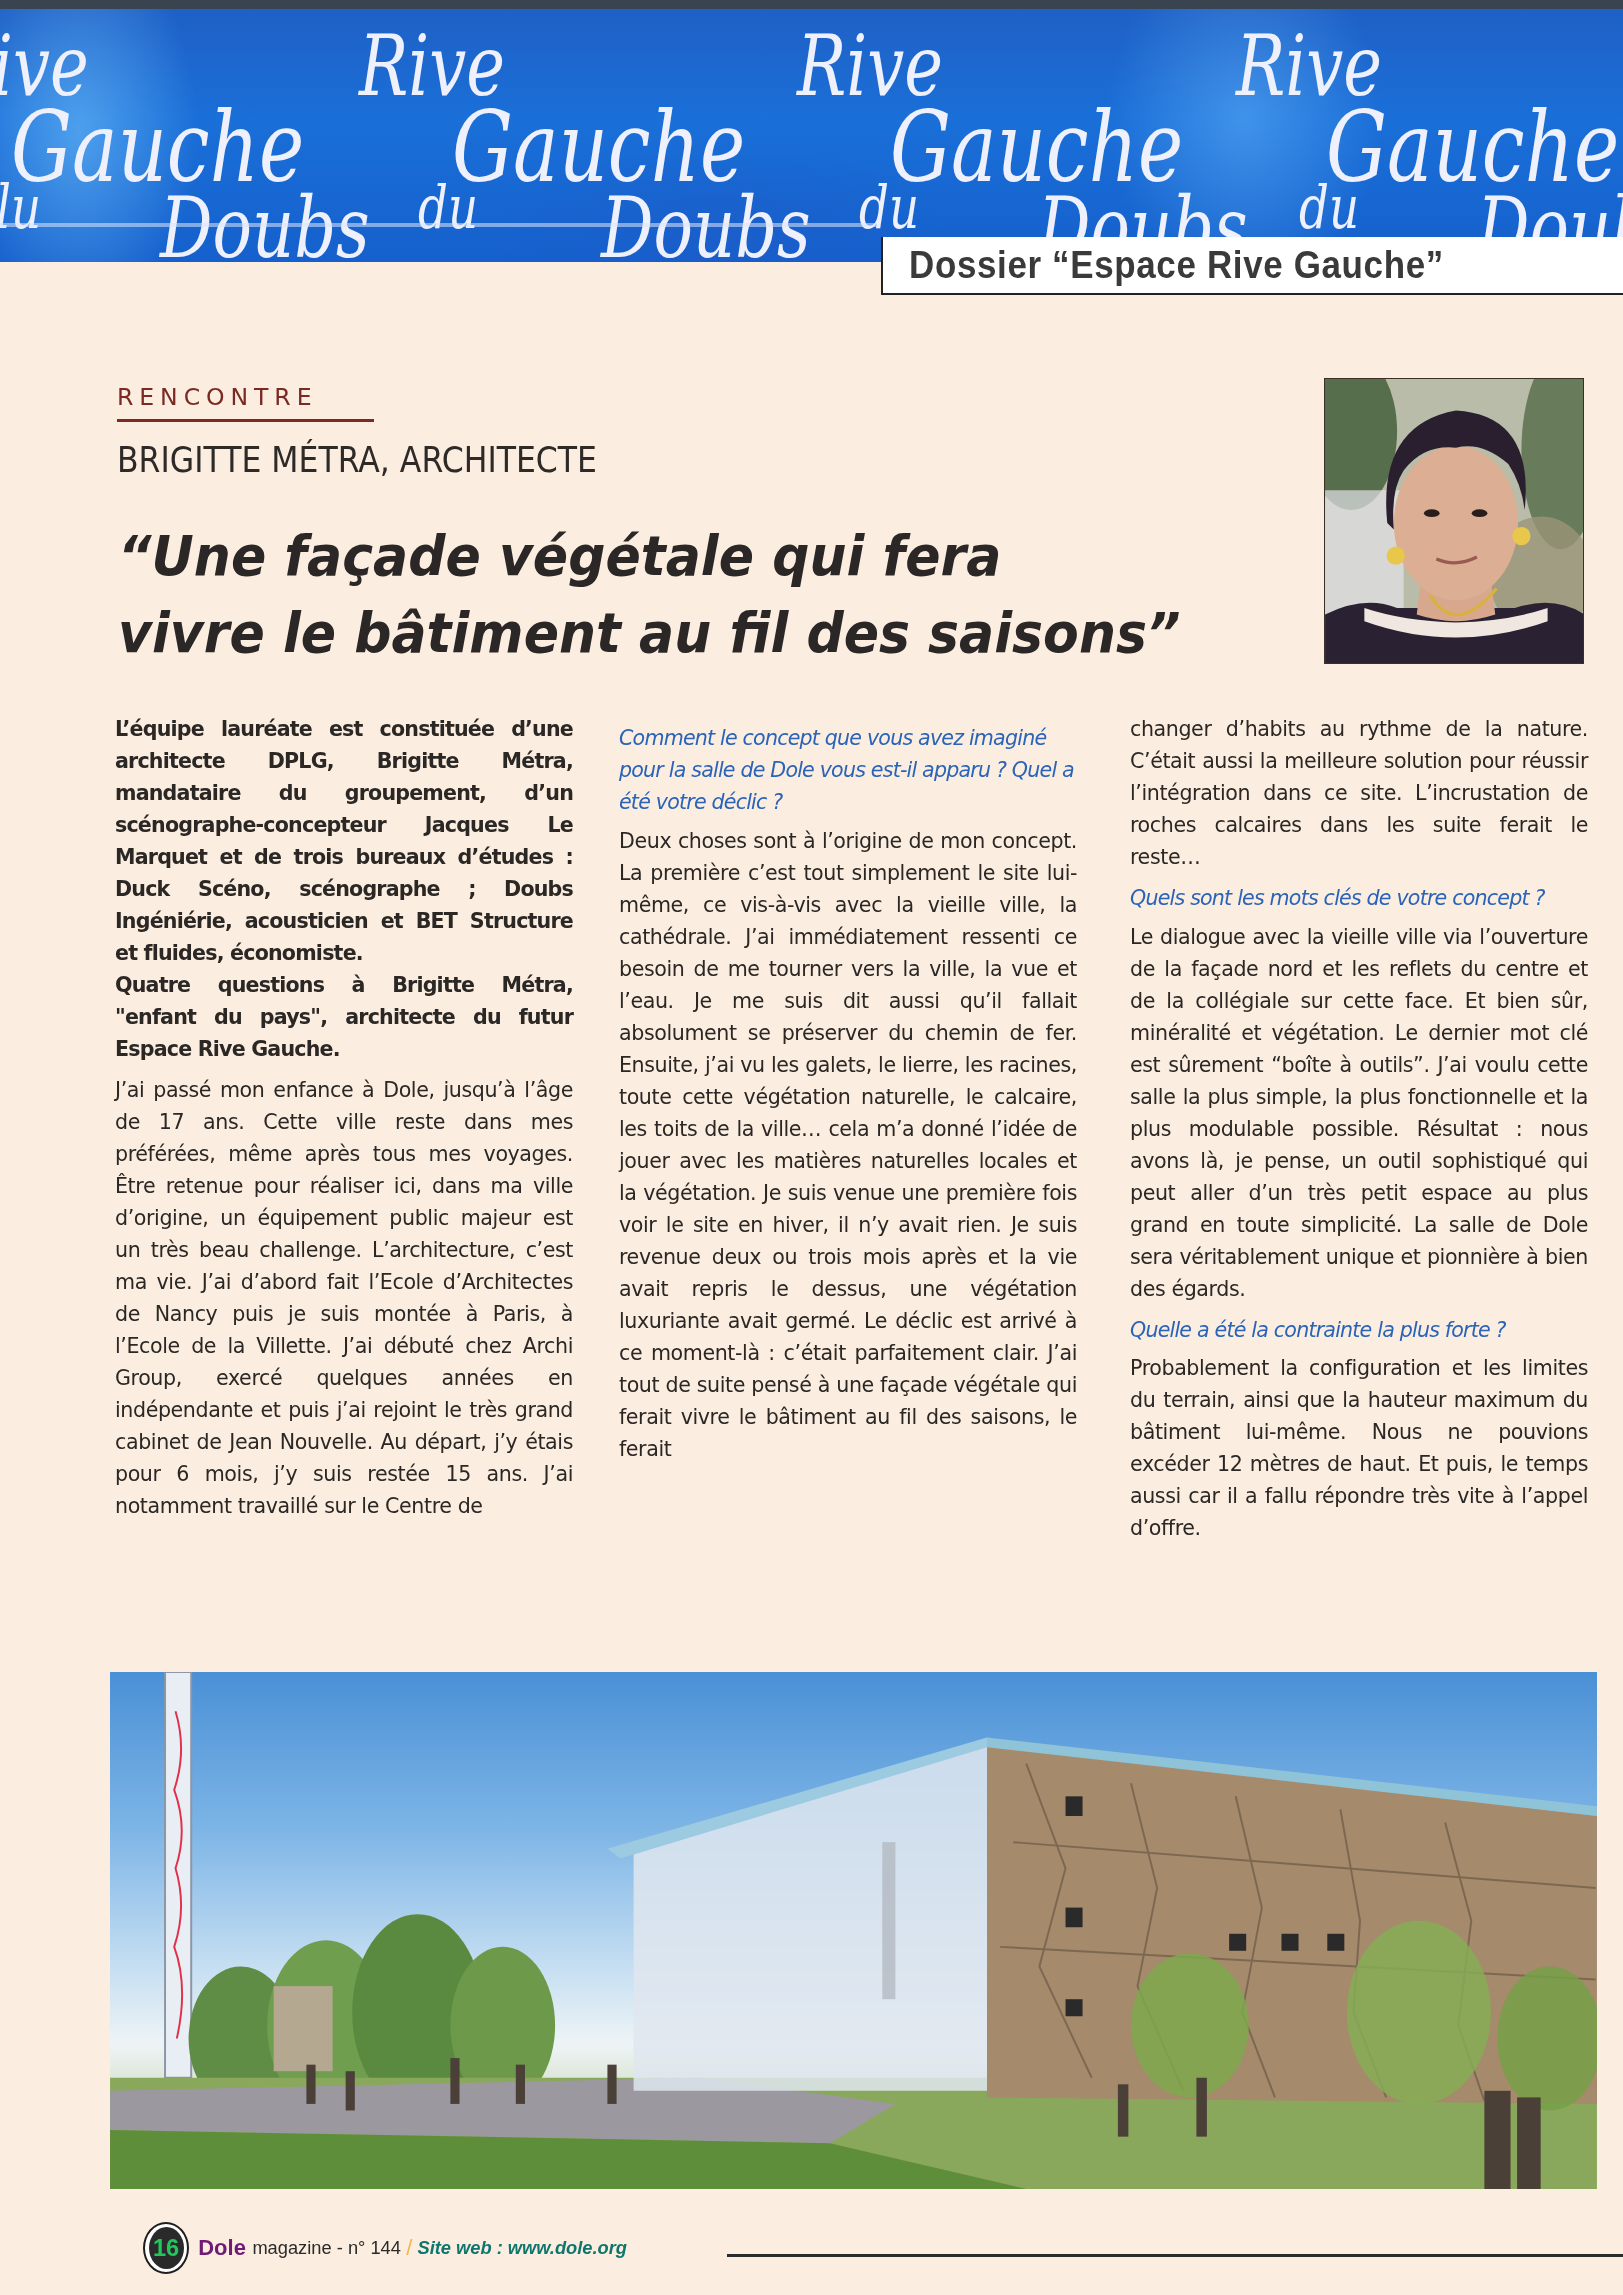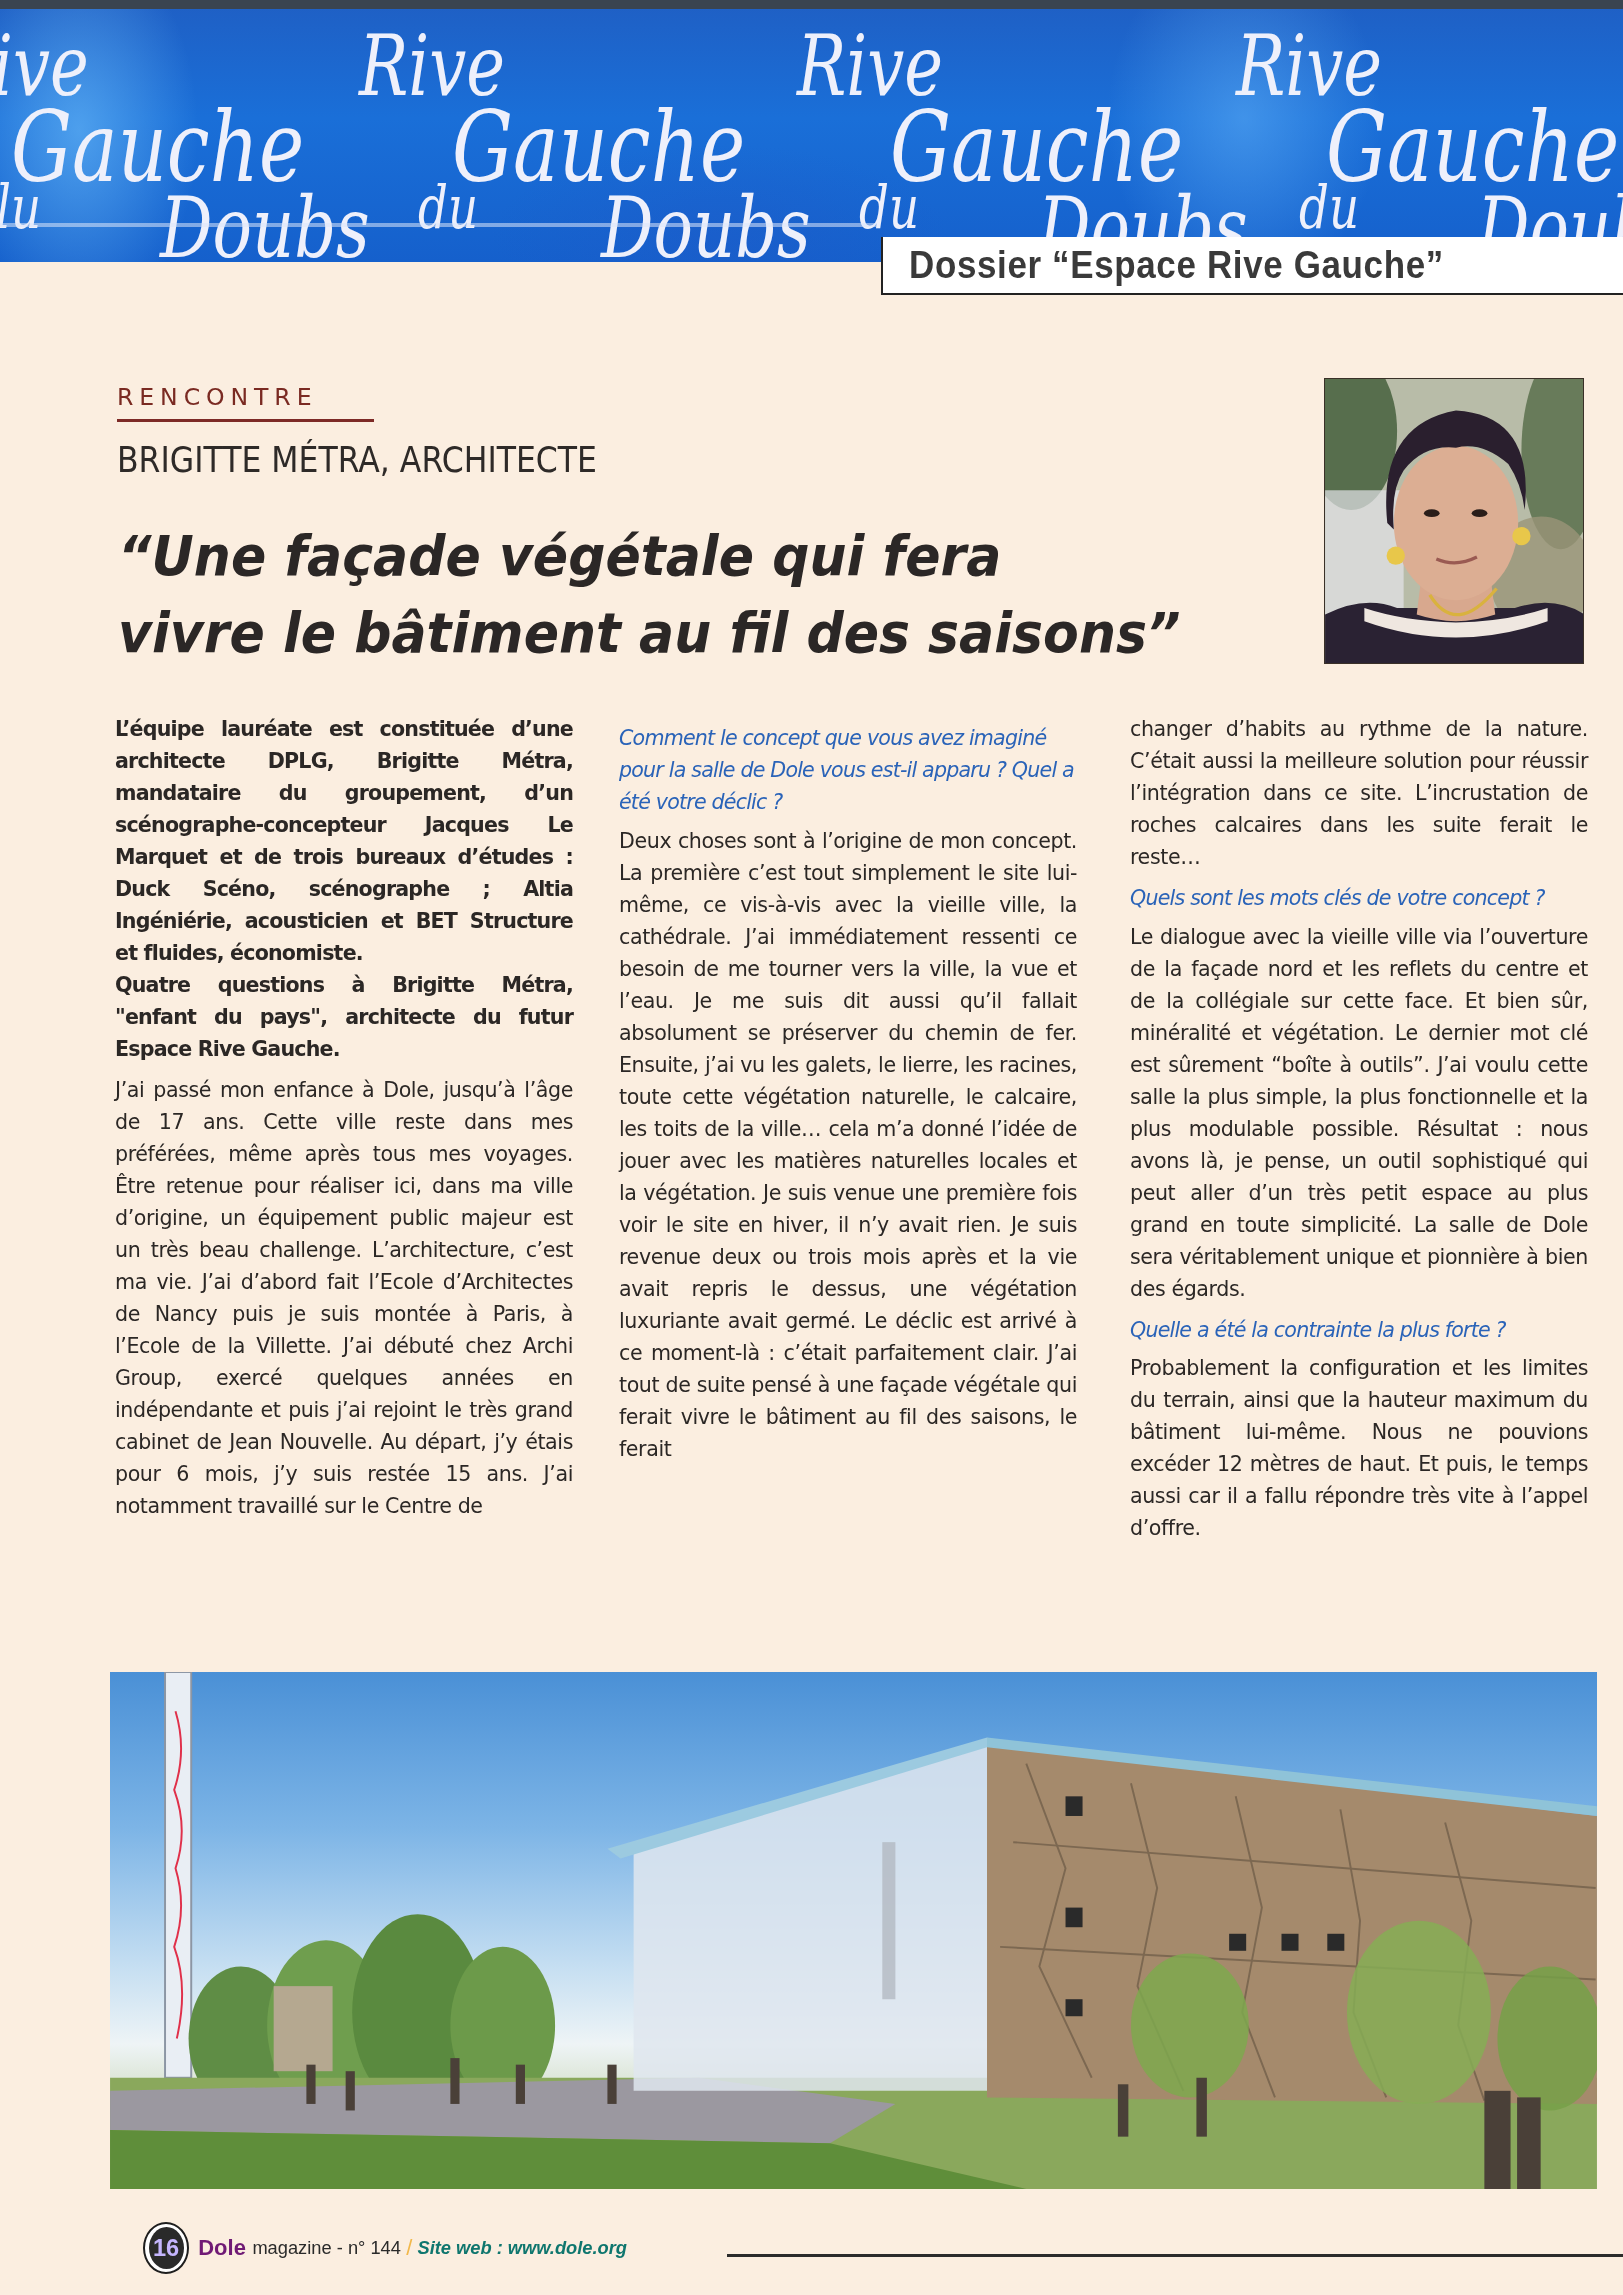--- a/index.html
+++ b/index.html
@@ -99,21 +99,21 @@
   .rendering svg { position:absolute; left:0; top:0; }
 
   
   .footer { position:absolute; left:143px; top:2222px; height:52px; display:flex; align-items:center; }
   .page-badge {
     width: 46px; height: 52px; border-radius: 50%;
     border: 2.6px solid #1e1e1e; box-sizing: border-box;
     display:flex; align-items:center; justify-content:center; background:#fff;
   }
   .page-badge span {
-    width: 35px; height: 42px; border-radius:50%; background:#2a2a2a; color:#c4b5fd;
+    width: 35px; height: 42px; border-radius:50%; background:#2a2a2a; color:#22c55e;
     display:flex; align-items:center; justify-content:center;
     font-family:"Liberation Sans", sans-serif; font-weight:bold; font-size:23.6px;
   }
   .footer-brand { margin-left: 9.2px; font-family:"Liberation Sans", sans-serif; font-weight:bold; font-size:22px; color:#701a75; }
   .footer-issue { margin-left: 6.5px; font-family:"Liberation Sans", sans-serif; font-size:18.3px; color:#2a2a2a; }
   .footer-slash { margin: 0 5.2px; font-family:"Liberation Sans", sans-serif; font-size:22px; color:#f2b84a; }
   .footer-web { font-family:"Liberation Sans", sans-serif; font-weight:bold; font-size:18.3px; color:#0f766e;font-style:italic; }
   .footer-rule { position:absolute; left:727px; top:2254px; width:897px; height:3.3px; background:#2b2b2b; }
 </style>
 </head>
@@ -180,21 +180,21 @@
     <path d="M170 275 Q200 288 232 272" stroke="#9a5a52" stroke-width="5" fill="none"></path>
 
     <circle cx="108" cy="270" r="14" fill="#e8c74a"></circle>
     <circle cx="300" cy="240" r="14" fill="#e8c74a"></circle>
 
     <path d="M160 330 Q200 395 262 320" stroke="#d9b23e" stroke-width="5" fill="none"></path>
   </svg>
 </div>
 
 <div class="col col-1">
-  <p class="lead">L’équipe lauréate est constituée d’une architecte DPLG, Brigitte Métra, mandataire du groupement, d’un scénographe-concepteur Jacques Le Marquet et de trois bureaux d’études : Duck Scéno, scénographe ; Altia Ingéniérie, acousticien et BET Structure et fluides, économiste.</p>
+  <p class="lead">L’équipe lauréate est constituée d’une architecte DPLG, Brigitte Métra, mandataire du groupement, d’un scénographe-concepteur Jacques Le Marquet et de trois bureaux d’études : Duck Scéno, scénographe ; Doubs Ingéniérie, acousticien et BET Structure et fluides, économiste.</p>
   <p class="lead">Quatre questions à Brigitte Métra, "enfant du pays", architecte du futur Espace Rive Gauche.</p>
   <div class="gap"></div>
   <p>J’ai passé mon enfance à Dole, jusqu’à l’âge de 17 ans. Cette ville reste dans mes préférées, même après tous mes voyages. Être retenue pour réaliser ici, dans ma ville d’origine, un équipement public majeur est un très beau challenge. L’architecture, c’est ma vie. J’ai d’abord fait l’Ecole d’Architectes de Nancy puis je suis montée à Paris, à l’Ecole de la Villette. J’ai débuté chez Archi Group, exercé quelques années en indépendante et puis j’ai rejoint le très grand cabinet de Jean Nouvelle. Au départ, j’y étais pour 6 mois, j’y suis restée 15 ans. J’ai notamment travaillé sur le Centre de</p>
 </div>
 
 <div class="col col-2">
   <p class="question">Comment le concept que vous avez imaginé pour la salle de Dole vous est-il apparu ? Quel a été votre déclic ?</p>
   <p>Deux choses sont à l’origine de mon concept. La première c’est tout simplement le site lui-même, ce vis-à-vis avec la vieille ville, la cathédrale. J’ai immédiatement ressenti ce besoin de me tourner vers la ville, la vue et l’eau. Je me suis dit aussi qu’il fallait absolument se préserver du chemin de fer. Ensuite, j’ai vu les galets, le lierre, les racines, toute cette végétation naturelle, le calcaire, les toits de la ville… cela m’a donné l’idée de jouer avec les matières naturelles locales et la végétation. Je suis venue une première fois voir le site en hiver, il n’y avait rien. Je suis revenue deux ou trois mois après et la vie avait repris le dessus, une végétation luxuriante avait germé. Le déclic est arrivé à ce moment-là : c’était parfaitement clair. J’ai tout de suite pensé à une façade végétale qui ferait vivre le bâtiment au fil des saisons, le ferait</p>
 </div>
 

